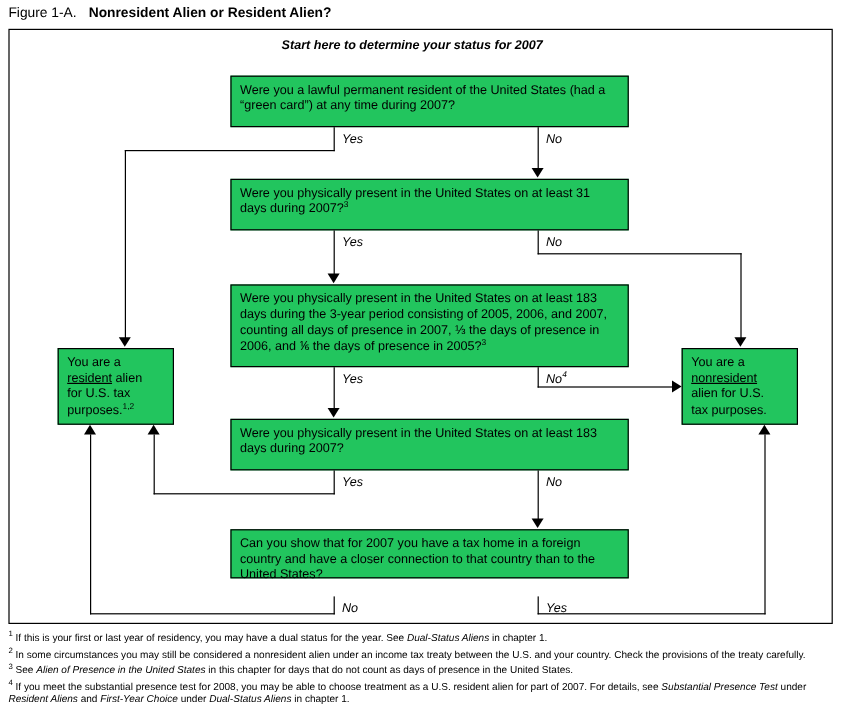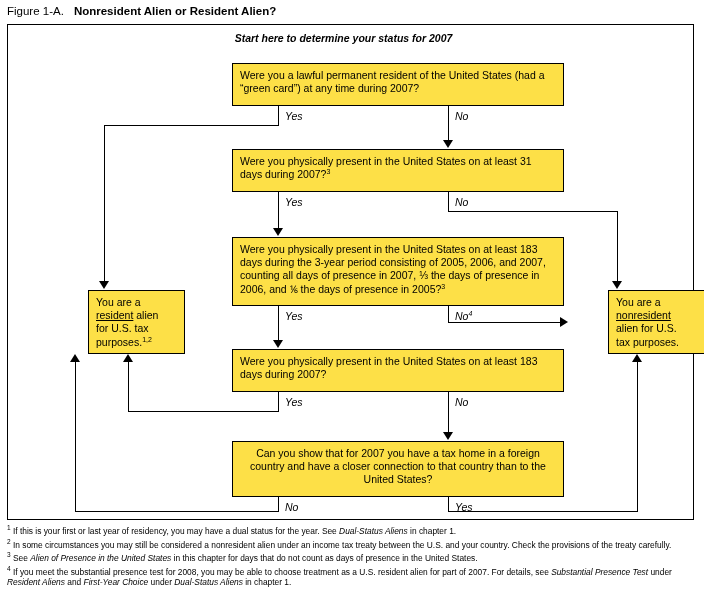--- a/index.html
+++ b/index.html
@@ -58,43 +58,42 @@
     font-style: italic;
     font-weight: bold;
     font-size: 10.5px;
   }
 
   
   .node {
     position: absolute;
     border: 1px solid #000;
     box-sizing: border-box;
-    background: #fde047;
+    background: #22c55e;
     font-size: 10.5px;
     line-height: 13.2px;
     padding: 5px 7px 4px 7px;
-    margin-left: 40px;
   }
   .node.q {
     left: 192px;
     width: 332px;
   }
   .node.term {
     width: 97px;
     padding: 5px 6px 4px 7px;
   }
   .node u { text-decoration: underline; }
   .node sup { font-size: 7px; vertical-align: super; line-height: 0; }
 
   
   #q1 { top: 63px;  height: 43px; }
   #q2 { top: 149px; height: 43px; }
   #q3 { top: 237px; height: 69px; }
   #q4 { top: 349px; height: 43px; }
-  #q5 { top: 441px; height: 56px; text-align: center; }
+  #q5 { top: 441px; height: 41px; }
   #t-resident    { left: 48px;  top: 290px; height: 64px; }
   #t-nonresident { left: 568px; top: 290px; height: 64px; }
 
   
   .branch-label {
     position: absolute;
     font-style: italic;
     font-size: 10.5px;
     white-space: nowrap;
     text-align: center;

